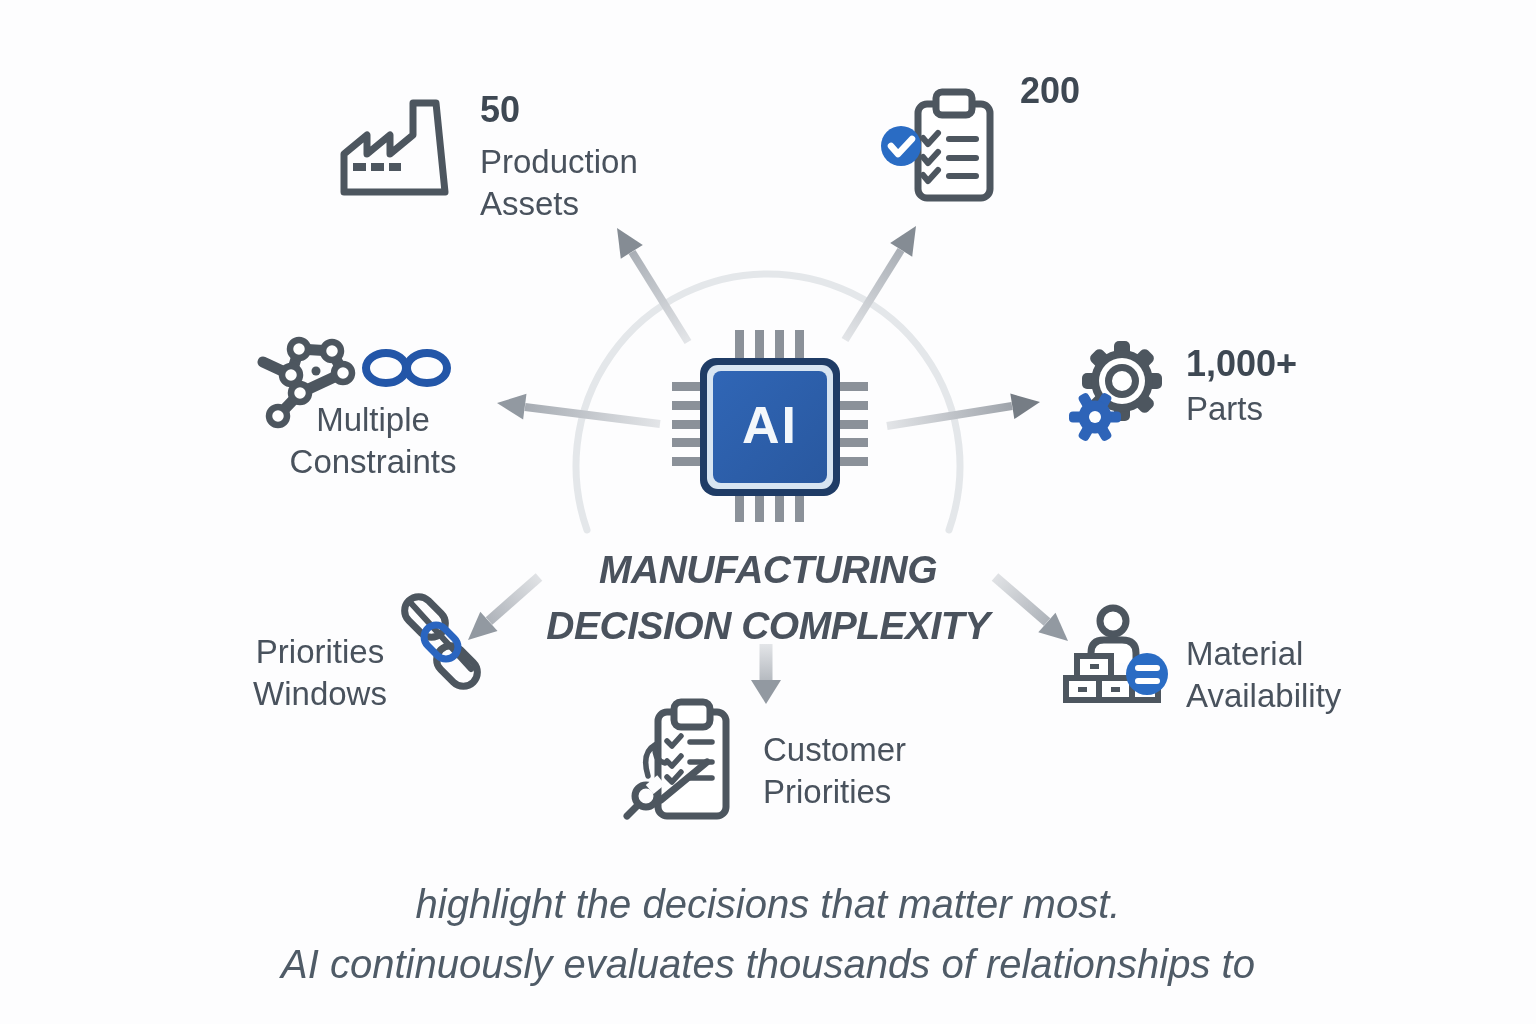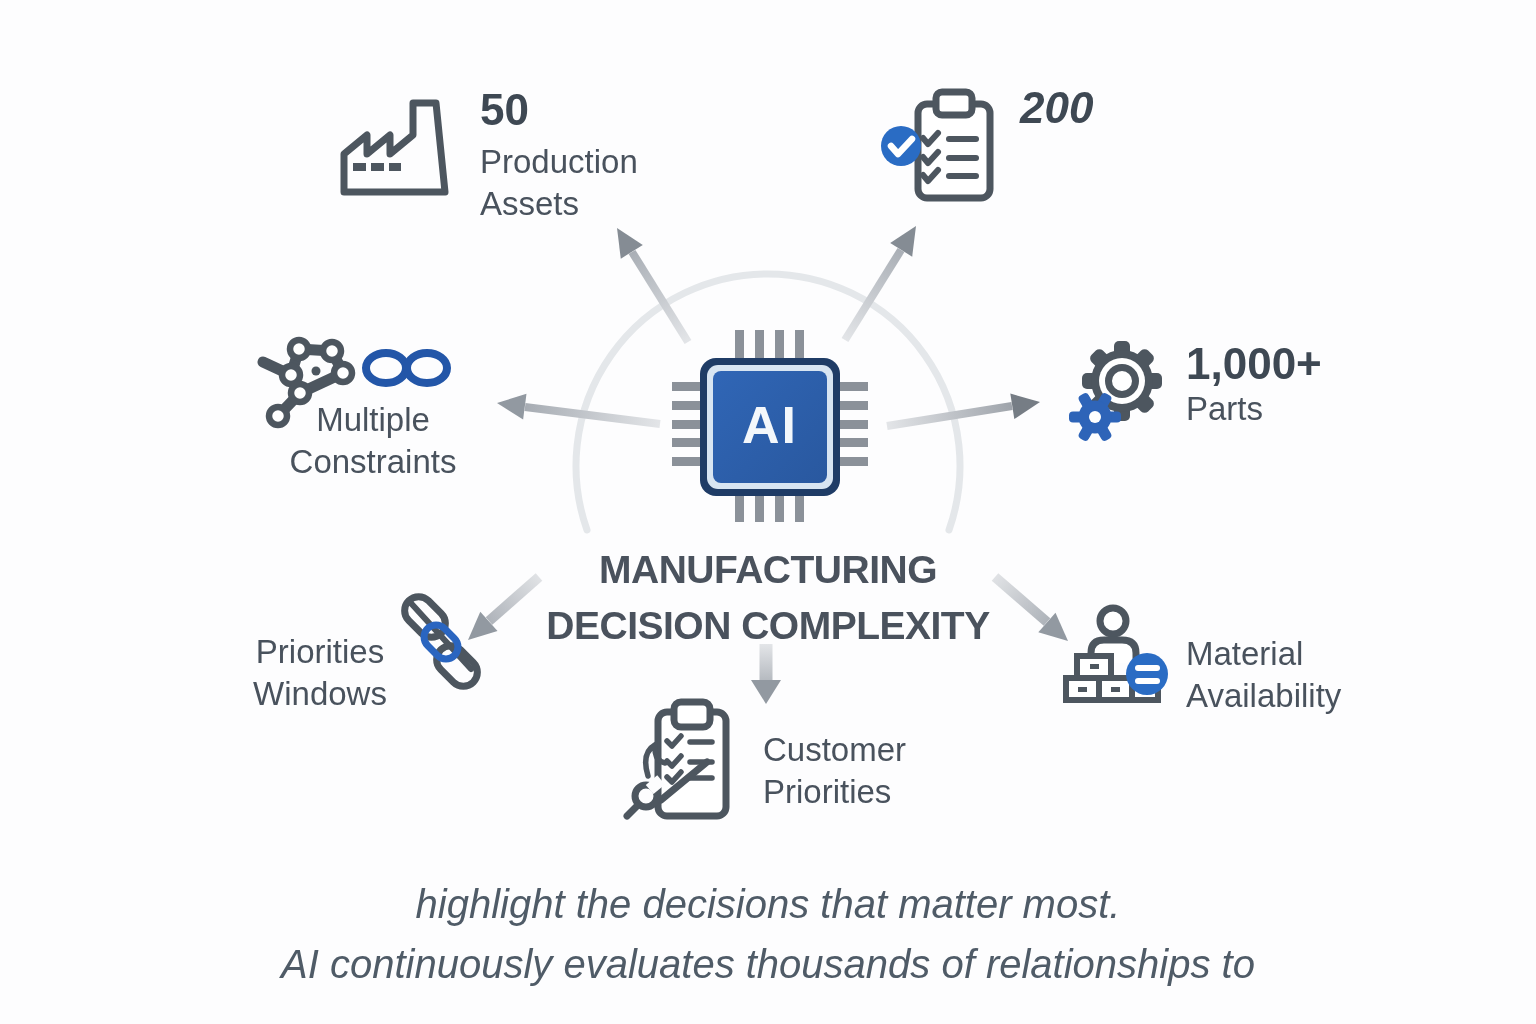--- a/index.html
+++ b/index.html
@@ -3,26 +3,26 @@
 <meta charset="utf-8">
 <style>
   html,body{margin:0;padding:0;}
   body{
     width:1536px;height:1024px;position:relative;overflow:hidden;
     background:#fdfdfe;
     font-family:"Liberation Sans", sans-serif;
   }
   #canvas{position:absolute;left:0;top:0;width:1536px;height:1024px;}
   .txt{position:absolute;white-space:nowrap;}
-  .node-value{font-size:44px;font-weight:700;color:#3e4853;line-height:48px;letter-spacing:0;}
+  .node-value{font-size:36px;font-weight:700;color:#3e4853;line-height:48px;letter-spacing:0;}
   .node-label{font-size:33px;font-weight:400;color:#49525d;line-height:42px;}
   .centered{text-align:center;}
   .title{
     position:absolute;left:0;right:0;text-align:center;
-    font-size:39px;font-weight:700;color:#4a525d;line-height:56px;letter-spacing:-0.5px;
+    font-size:39px;font-weight:700;color:#4a525d;line-height:56px;letter-spacing:-0.5px;font-style:italic;
   }
   .caption{
     position:absolute;left:0;right:0;text-align:center;
     font-size:40px;font-style:italic;font-weight:400;color:#4f5b67;line-height:60px;
   }
   .chip-label{
     position:absolute;left:712px;top:368px;width:116px;height:114px;
     display:flex;align-items:center;justify-content:center;
     font-size:52px;font-weight:700;color:#f3f7fb;letter-spacing:2px;
   }
@@ -251,21 +251,21 @@
 <div class="chip-label">AI</div>
 
 <div class="txt" style="left:480px;top:86px;">
   <div class="node-value">50</div>
   <div class="node-label" style="margin-top:7px;">
     <div>Production</div>
     <div>Assets</div>
   </div>
 </div>
 
-<div class="txt" style="left:1020px;top:84px;font-style:italic;">
+<div class="txt" style="left:1020px;top:67px;">
   <div class="node-value">200</div>
 </div>
 
 <div class="txt" style="left:1186px;top:340px;">
   <div class="node-value">1,000+</div>
   <div class="node-label" style="margin-top:0;">Parts</div>
 </div>
 
 <div class="txt centered" style="left:258px;top:399px;width:230px;">
   <div class="node-label">Multiple</div>

